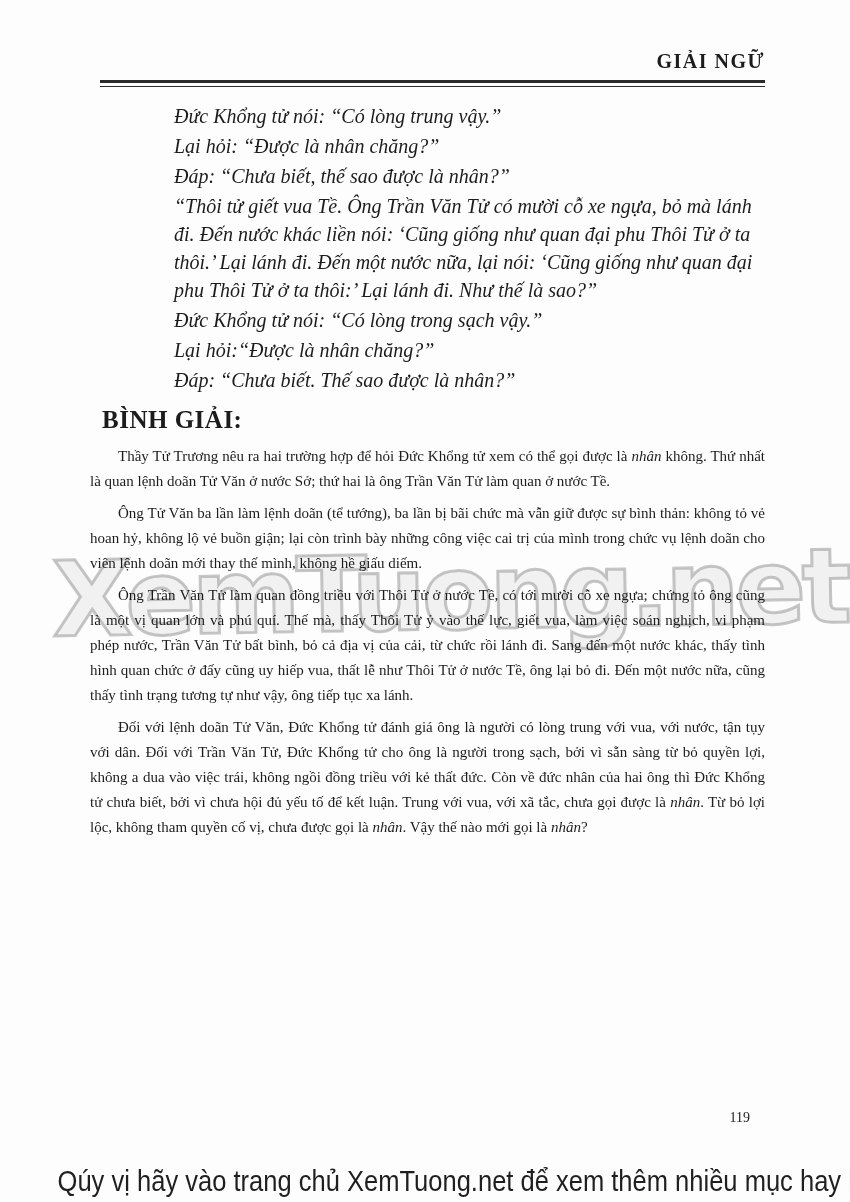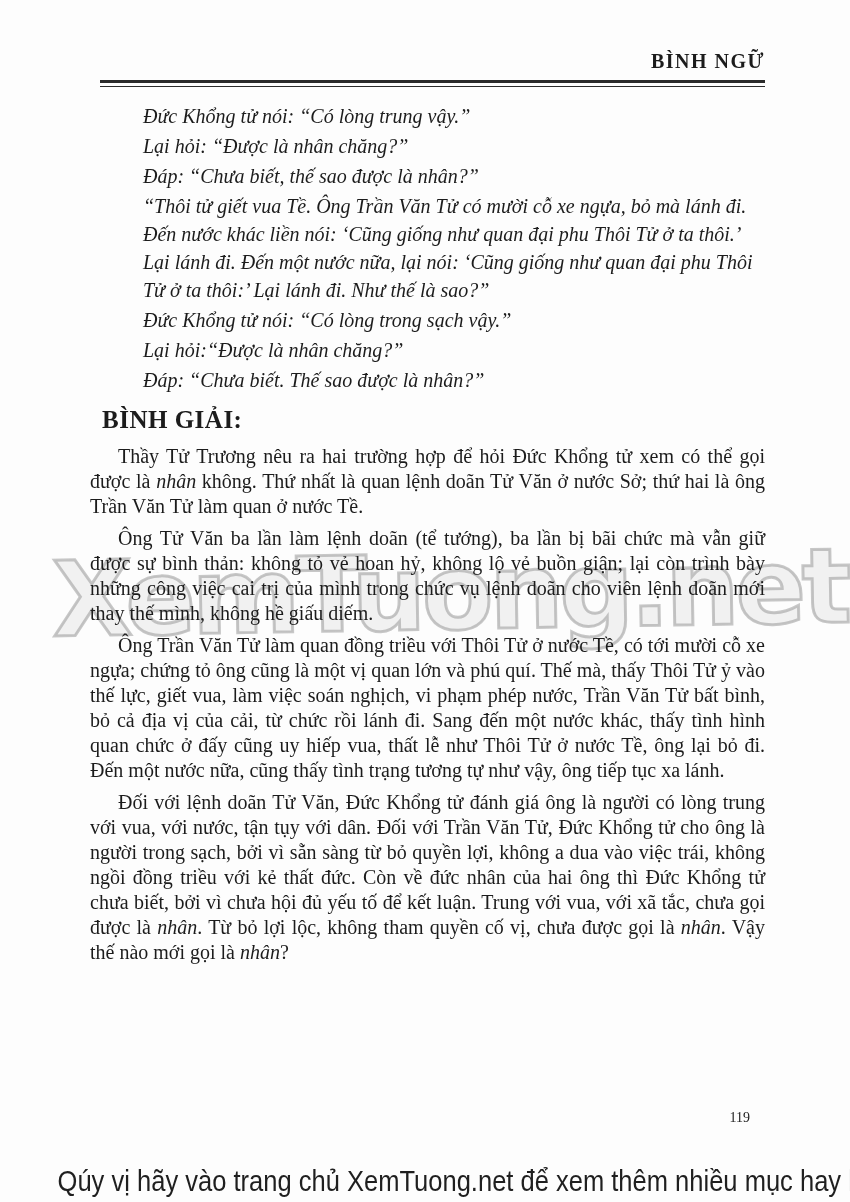--- a/index.html
+++ b/index.html
@@ -38,35 +38,35 @@
     letter-spacing:1.5px;
     margin:0 0 7px 0;
   }
   .rule {
     height:3px;
     border-top:3px solid #2b2b2b;
     border-bottom:1px solid #2b2b2b;
     margin-left:10px;
   }
   .quotes {
-    margin:15px 0 0 53px;
+    margin:15px 0 0 84px;
     font-style:italic;
     font-size:20px;
     line-height:28px;
   }
   .quotes p { margin:0 0 2px 0; }
   .commentary-heading {
     font-size:25px;
     font-weight:bold;
     letter-spacing:0.5px;
     margin:12px 0 10px 12px;
   }
   .body p {
     margin:0 0 7px 0;
-    font-size:20px;
+    font-size:15px;
     line-height:25px;
     text-align:justify;
     text-indent:28px;
   }
   .it { font-style:italic; }
   .pageno {
     position:absolute;
     top:1110px; right:100px;
     z-index:1;
     font-weight:normal;
@@ -90,21 +90,21 @@
 </style>
 </head>
 <body>
 
 <div class="page">
 
   <div class="watermark">XemTuong.net</div>
 
   <div class="content">
 
-    <div class="running-head">BÌNH NGỮ</div>
+    <div class="running-head">GIẢI NGỮ</div>
     <div class="rule"></div>
 
     <div class="quotes">
       <p>Đức Khổng tử nói: “Có lòng trung vậy.”</p>
       <p>Lại hỏi: “Được là nhân chăng?”</p>
       <p>Đáp: “Chưa biết, thế sao được là nhân?”</p>
       <p>“Thôi tử giết vua Tề. Ông Trần Văn Tử có mười cỗ xe ngựa, bỏ mà lánh đi. Đến nước khác liền nói: ‘Cũng giống như quan đại phu Thôi Tử ở ta thôi.’ Lại lánh đi. Đến một nước nữa, lại nói: ‘Cũng giống như quan đại phu Thôi Tử ở ta thôi:’ Lại lánh đi. Như thế là sao?”</p>
       <p>Đức Khổng tử nói: “Có lòng trong sạch vậy.”</p>
       <p>Lại hỏi:“Được là nhân chăng?”</p>
       <p>Đáp: “Chưa biết. Thế sao được là nhân?”</p>

